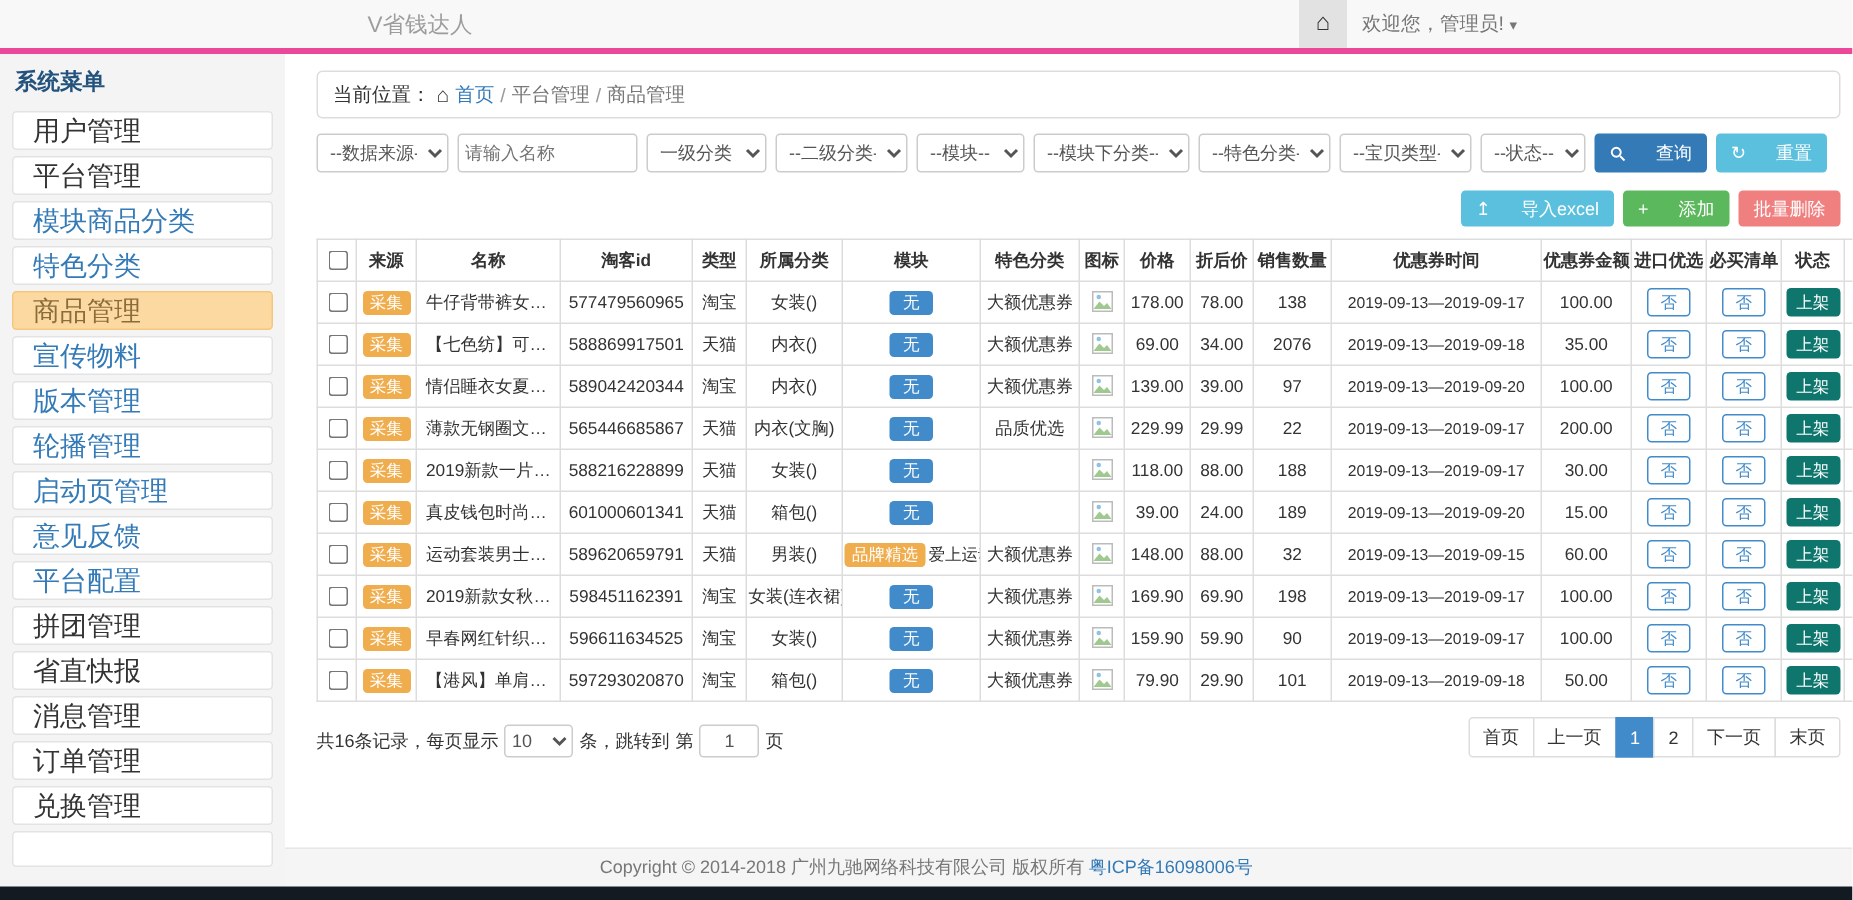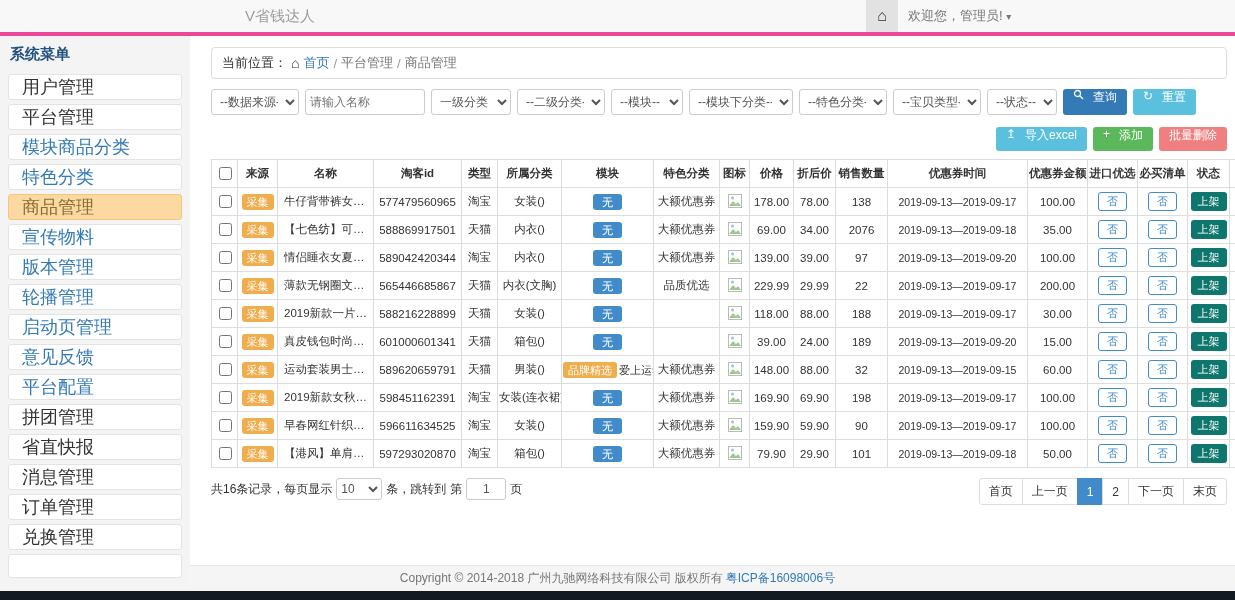--- a/index.html
+++ b/index.html
@@ -20,21 +20,21 @@
   .side-item.cutoff{height:22px}
   
   .main{position:absolute;left:211px;top:33px;width:1016px;z-index:1}
   .breadcrumb{background:#fff;border:1px solid #ddd;border-radius:4px;padding:6px 10px;font-size:13px;color:#333;margin-top:14px;display:flex;align-items:center;gap:4px}
   .crumb-home-icon{color:#333;font-size:14px}
   .crumb-link{color:#337ab7;cursor:pointer}
   .crumb-sep{color:#999}
   .crumb-item{color:#777}
   .filter-bar{margin-top:10px;display:flex;align-items:center;gap:6px}
   .filter-bar select,.filter-bar input{height:26px;border:1px solid #ccc;border-radius:3px;font-size:12px;color:#555;box-sizing:border-box;padding:2px 4px;background:#fff}
-  .btn{height:26px;border:none;border-radius:3px;color:#fff;font-size:12px;padding:0 10px;cursor:pointer;display:inline-flex;gap:9px;white-space:nowrap}
+  .btn{height:26px;border:none;border-radius:3px;color:#fff;font-size:12px;padding:0 10px;cursor:pointer;display:inline-flex;align-items:center;gap:20px;white-space:nowrap}
   .btn-primary{background:#337ab7}
   .btn-info{background:#5bc0de}
   .btn-success{background:#5cb85c}
   .btn-danger{background:#f08080}
   .toolbar{margin-top:12px;display:flex;justify-content:flex-end;gap:6px}
   .toolbar .btn{height:24px}
   
   .grid{margin-top:8px;width:100%;border-collapse:collapse;table-layout:fixed;font-size:11.5px;color:#333}
   .grid th,.grid td{border:1px solid #ddd;padding:4px 1px;text-align:center;white-space:nowrap;overflow:hidden;height:19px}
   .grid th{font-weight:bold;font-size:11.5px;background:#fff}
@@ -42,21 +42,21 @@
   .grid td.cell-left{text-align:left;padding-left:6px;text-overflow:ellipsis}
   .grid td.t-time{font-size:10.5px}
   .badge{display:inline-block;padding:1px 5px;font-size:11px;border-radius:3px;color:#fff;line-height:14px}
   .bo{background:#f0ad4e}
   .bb{background:#428bca;padding:1px 9px}
   .mod-text{font-size:11px;color:#333;margin-left:2px}
   .btn-outline{border:1px solid #428bca;color:#428bca;background:#fff;font-size:11px;padding:1px 8px;border-radius:3px;cursor:pointer}
   .btn-status{background:#0f766e;border:none;color:#fff;font-size:11px;padding:2px 7px;border-radius:3px;cursor:pointer}
   .thumb{display:inline-flex;align-items:center;justify-content:center;width:18px;height:16px;cursor:pointer}
   
-  .pagebar{margin-top:10px;display:flex;justify-content:space-between;align-items:flex-start;font-size:12px;color:#333}
+  .pagebar{margin-top:10px;display:flex;justify-content:space-between;align-items:flex-end;font-size:12px;color:#333}
   .pg-summary{display:flex;align-items:center;gap:4px}
   .pg-summary select{width:46px;height:22px;border:1px solid #ccc;border-radius:3px;font-size:12px;color:#555;background:#fff}
   .pg-summary input{width:34px;height:18px;border:1px solid #ccc;border-radius:3px;text-align:center;font-size:12px;color:#555}
   .pager{display:flex}
   .pg{border:1px solid #ddd;background:#fff;padding:4px 9px;font-size:12px;color:#333;cursor:pointer;margin-left:-1px}
   .pg:first-child{margin-left:0;border-radius:3px 0 0 3px}
   .pg:last-child{border-radius:0 3px 3px 0}
   .pg.active{background:#428bca;border-color:#428bca;color:#fff}
   
   .footer{position:absolute;left:0;right:0;bottom:9px;height:25px;background:#f5f5f5;border-top:1px solid #e7e7e7;display:flex;align-items:center;justify-content:center;font-size:12px;color:#777;gap:3px;z-index:1}

